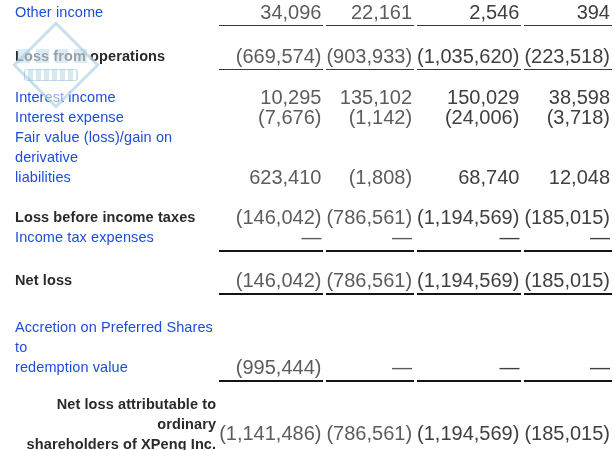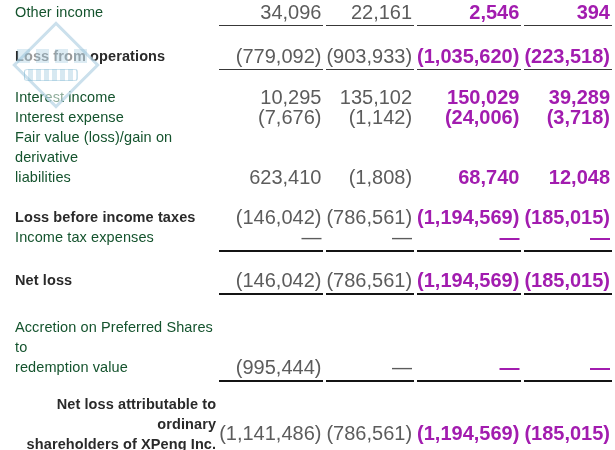--- a/index.html
+++ b/index.html
@@ -26,38 +26,38 @@
     border-spacing: 3px 0;
     table-layout: fixed;
   }
   td {
     padding: 0;
     vertical-align: bottom;
     line-height: 20px;
   }
   td.label {
     font-size: 14.5px;
-    color: #14532d;
+    color: #1d4ed8;
     white-space: pre-line;
     letter-spacing: 0.1px;
   }
   td.label.bold {
     font-weight: 700;
     color: #2a2a2a;
   }
   td.num {
     text-align: right;
     font-size: 20px;
     color: #5c5c5c;
     padding-right: 2px;
     white-space: nowrap;
   }
   td.num.strong {
-    font-weight: 700;
-    color: #a21caf;
+    font-weight: 400;
+    color: #404040;
   }
   
   td.rule-thin   { border-bottom: 1.5px solid #383838; padding-bottom: 3px; }
   td.rule-thick  { border-bottom: 2.5px solid #141414; padding-bottom: 3px; }
   td.rule-double { border-bottom: 5px double #141414;  padding-bottom: 14px; }
   
   td.pad-thin    { border-bottom: 1.5px solid transparent; padding-bottom: 3px; }
   td.pad-thick   { border-bottom: 2.5px solid transparent; padding-bottom: 3px; }
   td.pad-double  { border-bottom: 5px double transparent;  padding-bottom: 3px; text-align: right; }
 
@@ -126,34 +126,34 @@
           <td class="num rule-thin">34,096</td>
           <td class="num rule-thin">22,161</td>
           <td class="num strong rule-thin">2,546</td>
           <td class="num strong rule-thin">394</td>
         </tr>
         <tr class="spacer">
           <td colspan="5" style="height: 20px;"></td>
         </tr>
         <tr>
           <td class="label bold pad-thin">Loss from operations</td>
-          <td class="num rule-thin">(779,092)</td>
+          <td class="num rule-thin">(669,574)</td>
           <td class="num rule-thin">(903,933)</td>
           <td class="num strong rule-thin">(1,035,620)</td>
           <td class="num strong rule-thin">(223,518)</td>
         </tr>
         <tr class="spacer">
           <td colspan="5" style="height: 17px;"></td>
         </tr>
         <tr>
           <td class="label">Interest income</td>
           <td class="num">10,295</td>
           <td class="num">135,102</td>
           <td class="num strong">150,029</td>
-          <td class="num strong">39,289</td>
+          <td class="num strong">38,598</td>
         </tr>
         <tr>
           <td class="label">Interest expense</td>
           <td class="num">(7,676)</td>
           <td class="num">(1,142)</td>
           <td class="num strong">(24,006)</td>
           <td class="num strong">(3,718)</td>
         </tr>
         <tr>
           <td class="label">Fair value (loss)/gain on derivative

